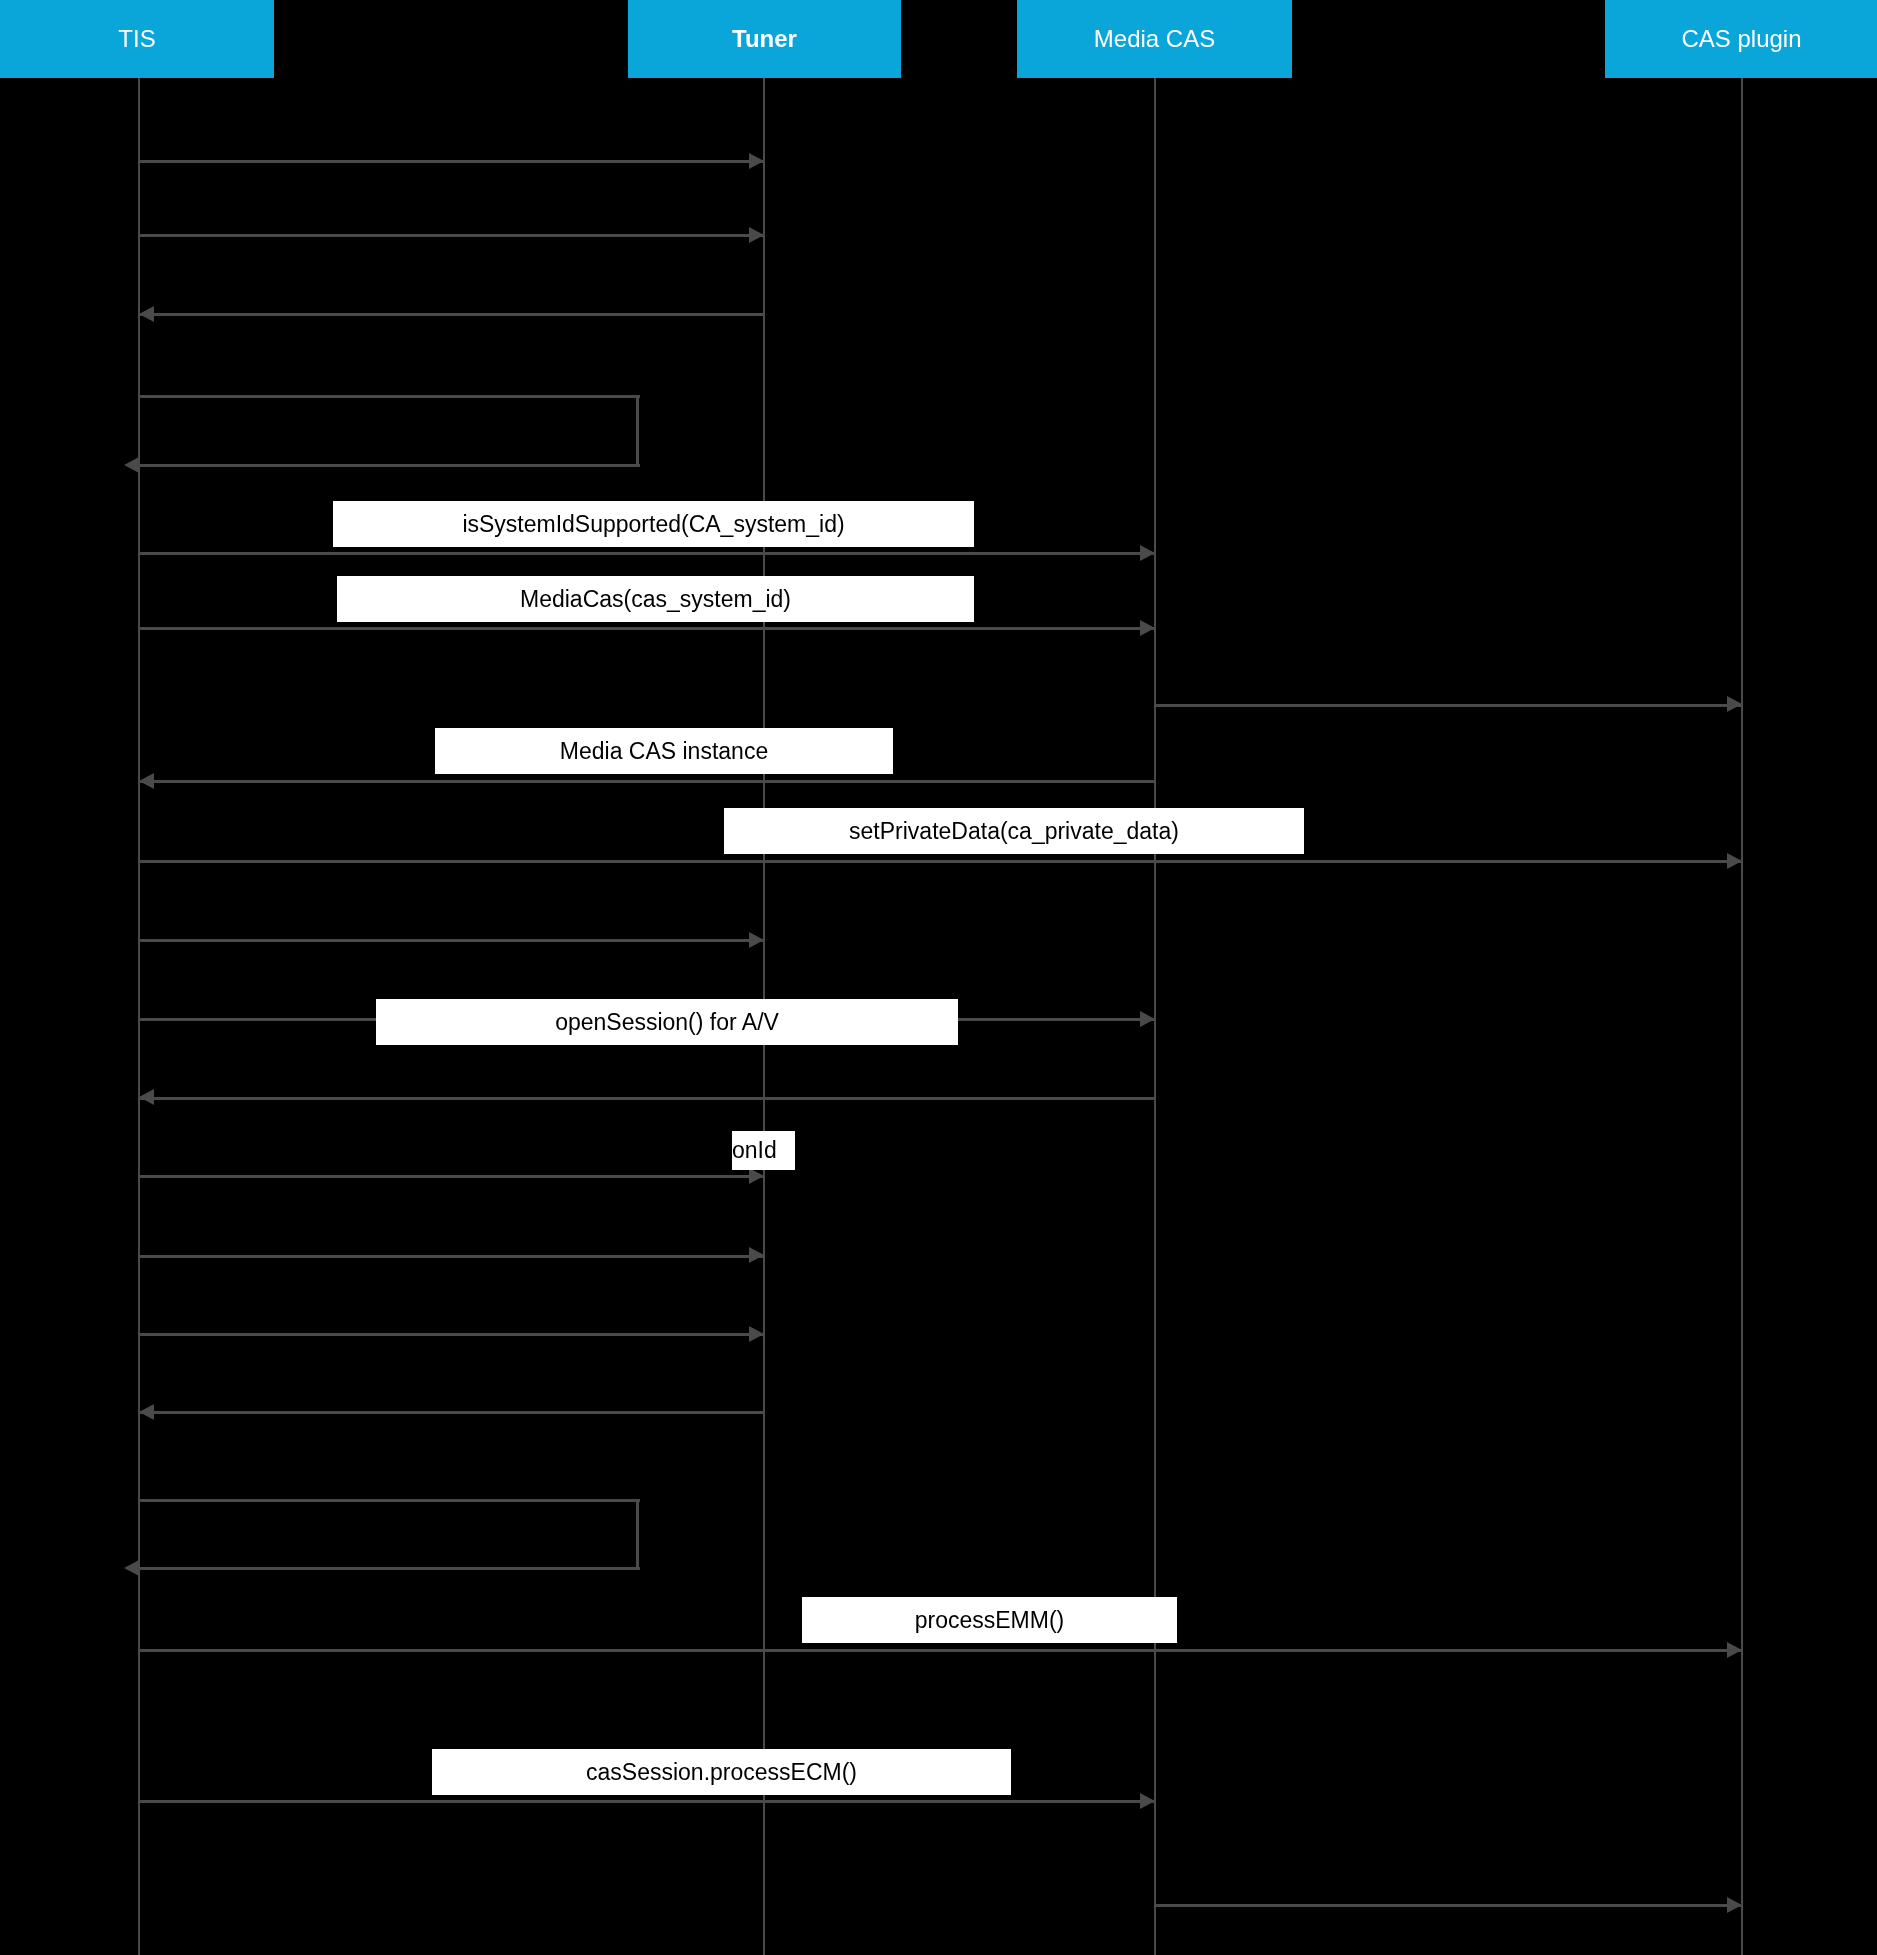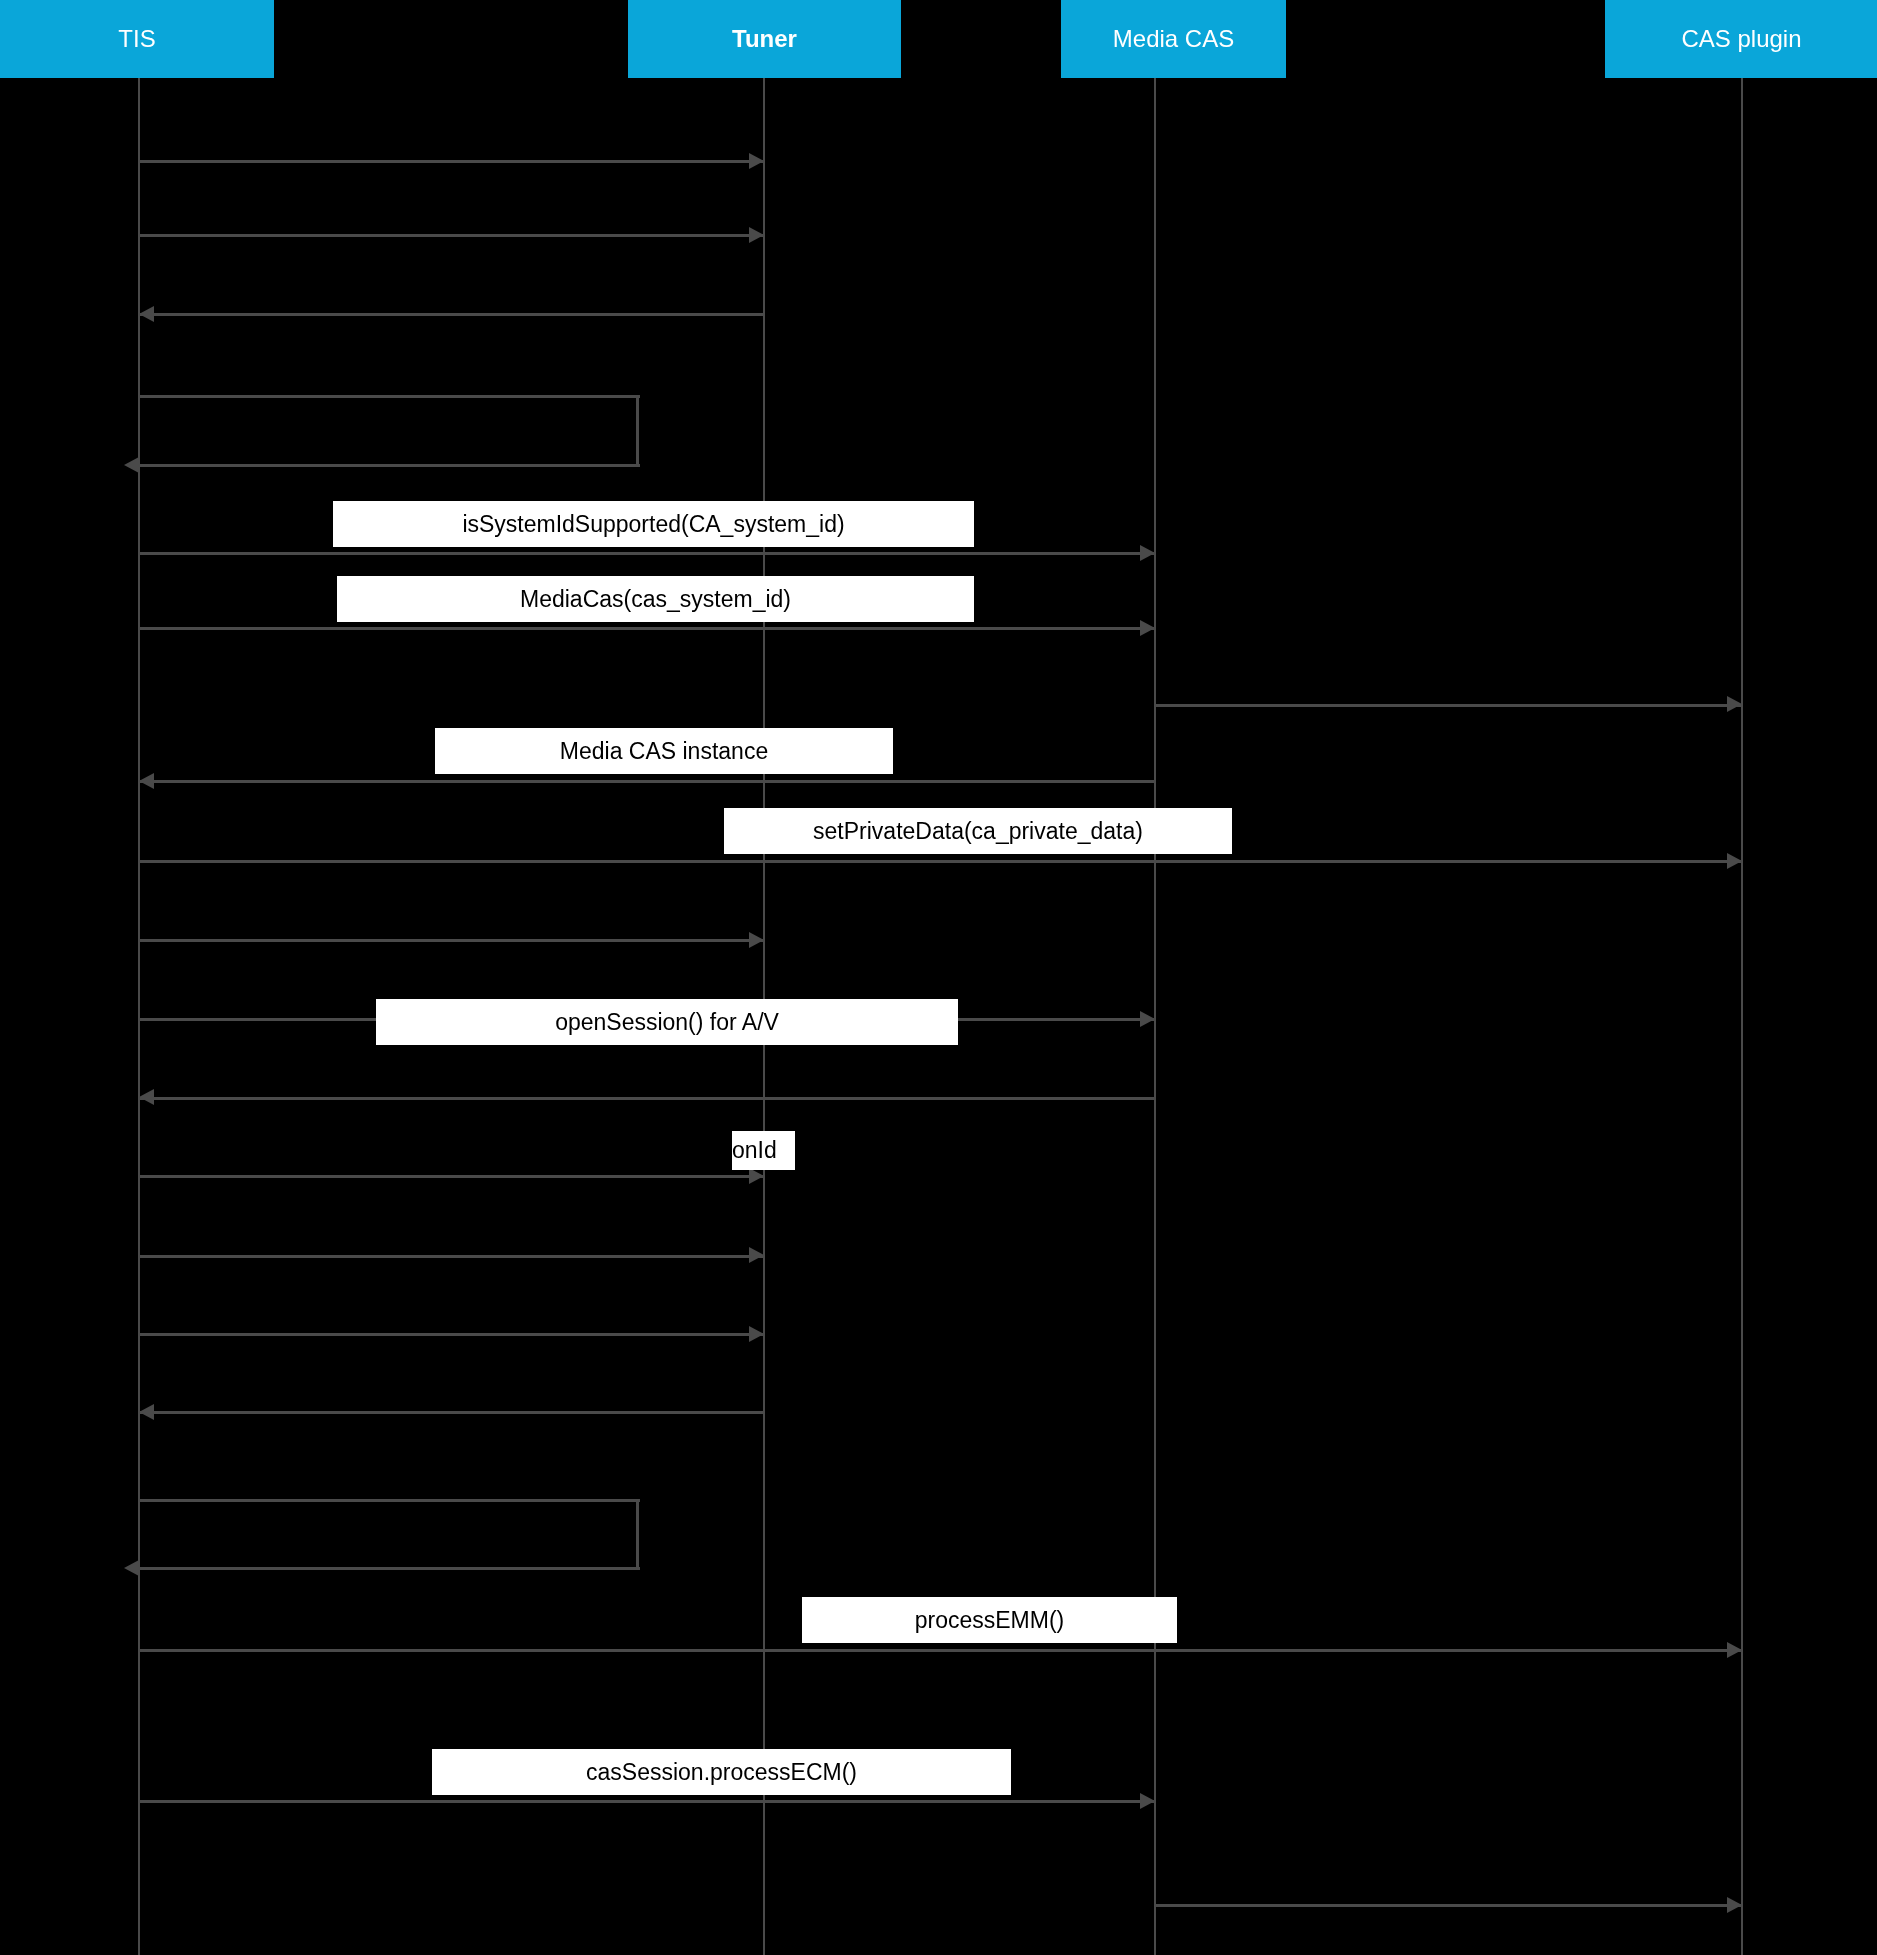--- a/index.html
+++ b/index.html
@@ -105,21 +105,21 @@
       <div class="msg-line" style="left: 139px; top: 627px; width: 1016px;"></div>
       <div class="arrowhead-right" style="left: 1140px; top: 620px;"></div>
       <div class="msg-label" style="left: 337px; top: 576px; width: 637px; height: 46px;">MediaCas(cas_system_id)</div>
       <div class="msg-line" style="left: 1155px; top: 704px; width: 587px;"></div>
       <div class="arrowhead-right" style="left: 1727px; top: 696px;"></div>
       <div class="msg-line" style="left: 139px; top: 780px; width: 1016px;"></div>
       <div class="arrowhead-left" style="left: 139px; top: 773px;"></div>
       <div class="msg-label" style="left: 435px; top: 728px; width: 458px; height: 46px;">Media CAS instance</div>
       <div class="msg-line" style="left: 139px; top: 860px; width: 1603px;"></div>
       <div class="arrowhead-right" style="left: 1727px; top: 853px;"></div>
-      <div class="msg-label" style="left: 724px; top: 808px; width: 508px; height: 46px;">setPrivateData(ca_private_data)</div>
+      <div class="msg-label" style="left: 724px; top: 808px; width: 580px; height: 46px;">setPrivateData(ca_private_data)</div>
       <div class="msg-line" style="left: 139px; top: 939px; width: 625px;"></div>
       <div class="arrowhead-right" style="left: 749px; top: 932px;"></div>
       <div class="msg-line" style="left: 139px; top: 1018px; width: 1016px;"></div>
       <div class="arrowhead-right" style="left: 1140px; top: 1011px;"></div>
       <div class="msg-label" style="left: 376px; top: 966px; width: 582px; height: 46px; margin-top: 33px;">openSession() for A/V</div>
       <div class="msg-line" style="left: 139px; top: 1097px; width: 1016px;"></div>
       <div class="arrowhead-left" style="left: 139px; top: 1089px;"></div>
       <div class="msg-line" style="left: 139px; top: 1175px; width: 625px;"></div>
       <div class="arrowhead-right" style="left: 749px; top: 1168px;"></div>
       <div class="msg-label clipped" style="left: 732px; top: 1131px; width: 63px; height: 39px;">onId</div>
@@ -142,21 +142,21 @@
       <div class="msg-line" style="left: 1155px; top: 1904px; width: 587px;"></div>
       <div class="arrowhead-right" style="left: 1727px; top: 1897px;"></div>
     </div>
   <div id="header-layer">
       <div class="participant-box" style="left: 0px; top: 0px; width: 274px; height: 78px;">
         <span>TIS</span>
       </div>
       <div class="participant-box" style="left: 628px; top: 0px; width: 273px; height: 78px; font-weight: bold;">
         <span>Tuner</span>
       </div>
-      <div class="participant-box" style="left: 1061px; top: 0px; width: 225px; height: 78px;">
+      <div class="participant-box" style="left: 1017px; top: 0px; width: 275px; height: 78px;">
         <span>Media CAS</span>
       </div>
       <div class="participant-box" style="left: 1605px; top: 0px; width: 273px; height: 78px; text-align: center;">
         <span>CAS plugin</span>
       </div>
     </div>
   <div id="footer-layer"></div>
 </div>
 
 

